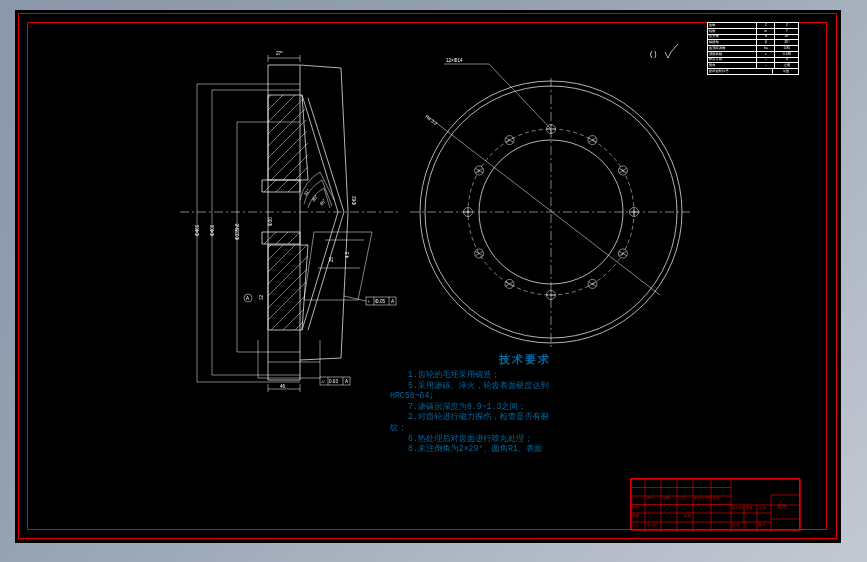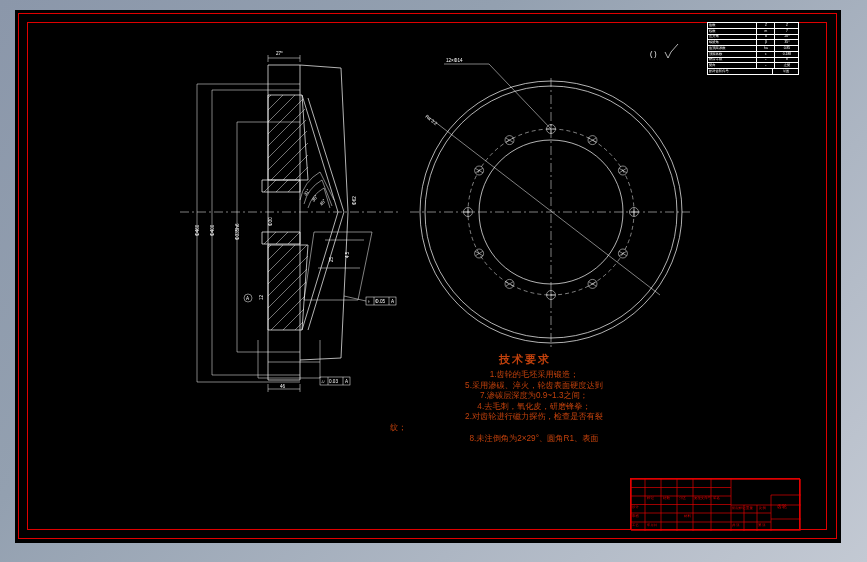--- a/index.html
+++ b/index.html
@@ -32,28 +32,28 @@
   .center{stroke:#ffffff;fill:none;stroke-width:0.5;stroke-dasharray:9 3 2 3;}
   .dash{stroke:#ffffff;fill:none;stroke-width:0.5;stroke-dasharray:4 3;}
   .hatch-l{stroke:#ffffff;stroke-width:0.45;}
   .red{stroke:#e00000;fill:none;stroke-width:0.7;}
 
   .txt{fill:#ffffff;font-family:"Liberation Sans",sans-serif;font-size:4.6px;}
 
   
   #tech{
     position:absolute;left:390px;top:352px;width:270px;
-    color:#c2410c;font-family:Liberation Sans, sans-serif;
+    color:#0369a1;font-family:Liberation Mono, monospace;
   }
   #tech .title{
     text-align:center;font-size:11px;font-weight:bold;letter-spacing:2px;
     margin:0 0 3px 0;
   }
   #tech .line{font-size:8.2px;line-height:10.6px;white-space:pre;}
-  #tech .indent{padding-left:18px;text-align:center;}
+  #tech .indent{padding-left:18px;}
 
   
   #ptable{
     position:absolute;left:707px;top:22px;width:92px;height:53px;
     border:0.6px solid #ffffff;box-sizing:border-box;
     display:flex;flex-direction:column;
   }
   #ptable .prow{display:flex;flex:1;border-bottom:0.5px solid #ffffff;}
   #ptable .prow:last-child{border-bottom:none;}
   #ptable .pc{
@@ -354,24 +354,25 @@
       <div class="pc c0">配对齿轮件号</div>
       <div class="pc c1">见图</div>
 
     </div>
   </div>
 
   <div id="tech">
     <div class="title">技术要求</div>
     <div class="line indent">1.齿轮的毛坯采用锻造；</div>
     <div class="line indent">5.采用渗碳、淬火，轮齿表面硬度达到</div>
+    <div class="line">HRC58~64;</div>
     <div class="line indent">7.渗碳层深度为0.9~1.3之间；</div>
-    <div class="line indent">4.去毛刺，氧化皮，研磨锋拳；</div>
     <div class="line indent">2.对齿轮进行磁力探伤，检查是否有裂</div>
     <div class="line">纹；</div>
+    <div class="line indent">6.热处理后对齿面进行喷丸处理；</div>
     <div class="line indent">8.未注倒角为2×29°、圆角R1、表面</div>
   </div>
 
   <div id="titleblock">
     <svg class="layer" viewBox="0 0 170 52" preserveAspectRatio="none" style="width:170px;height:52px;left:0;top:0;">
 
       <g class="red">
         <rect x="0.4" y="0.4" width="169.2" height="51.2"></rect>
 
         <line x1="100" y1="0" x2="100" y2="52"></line>

